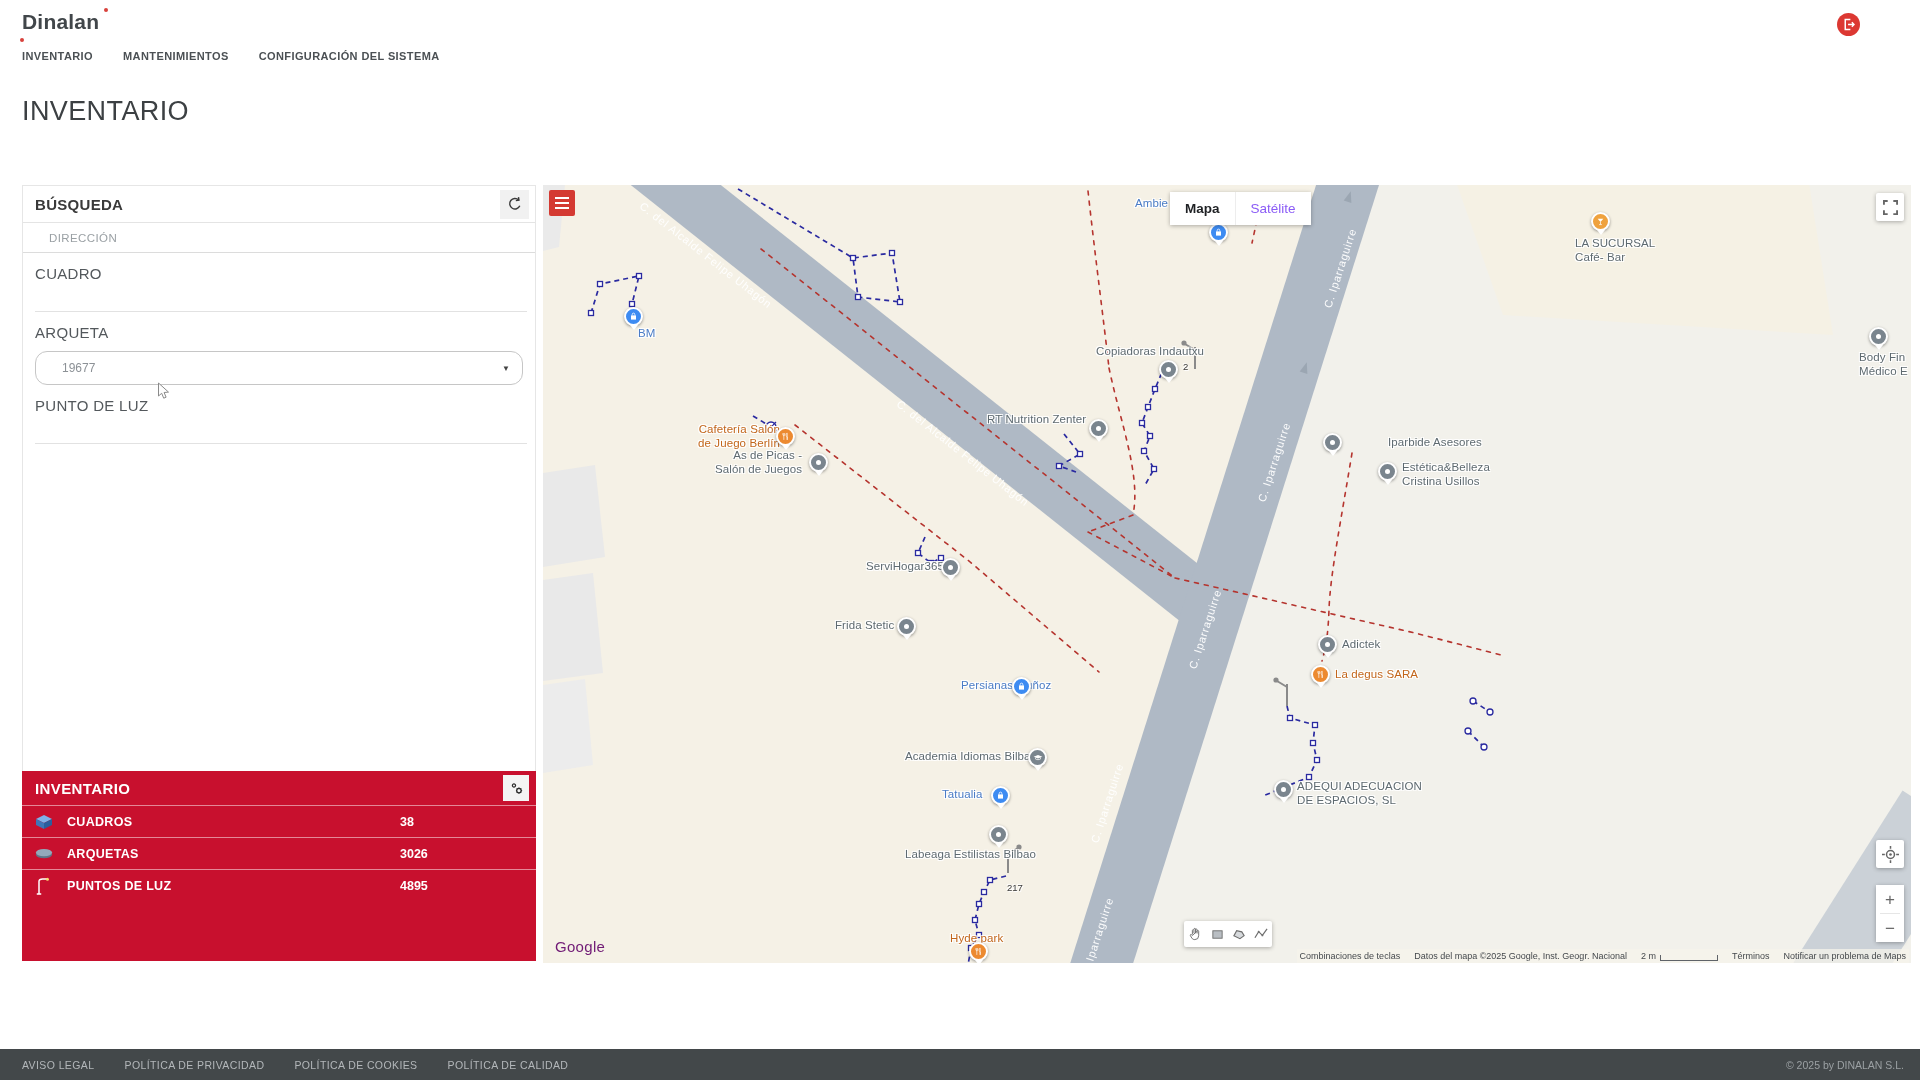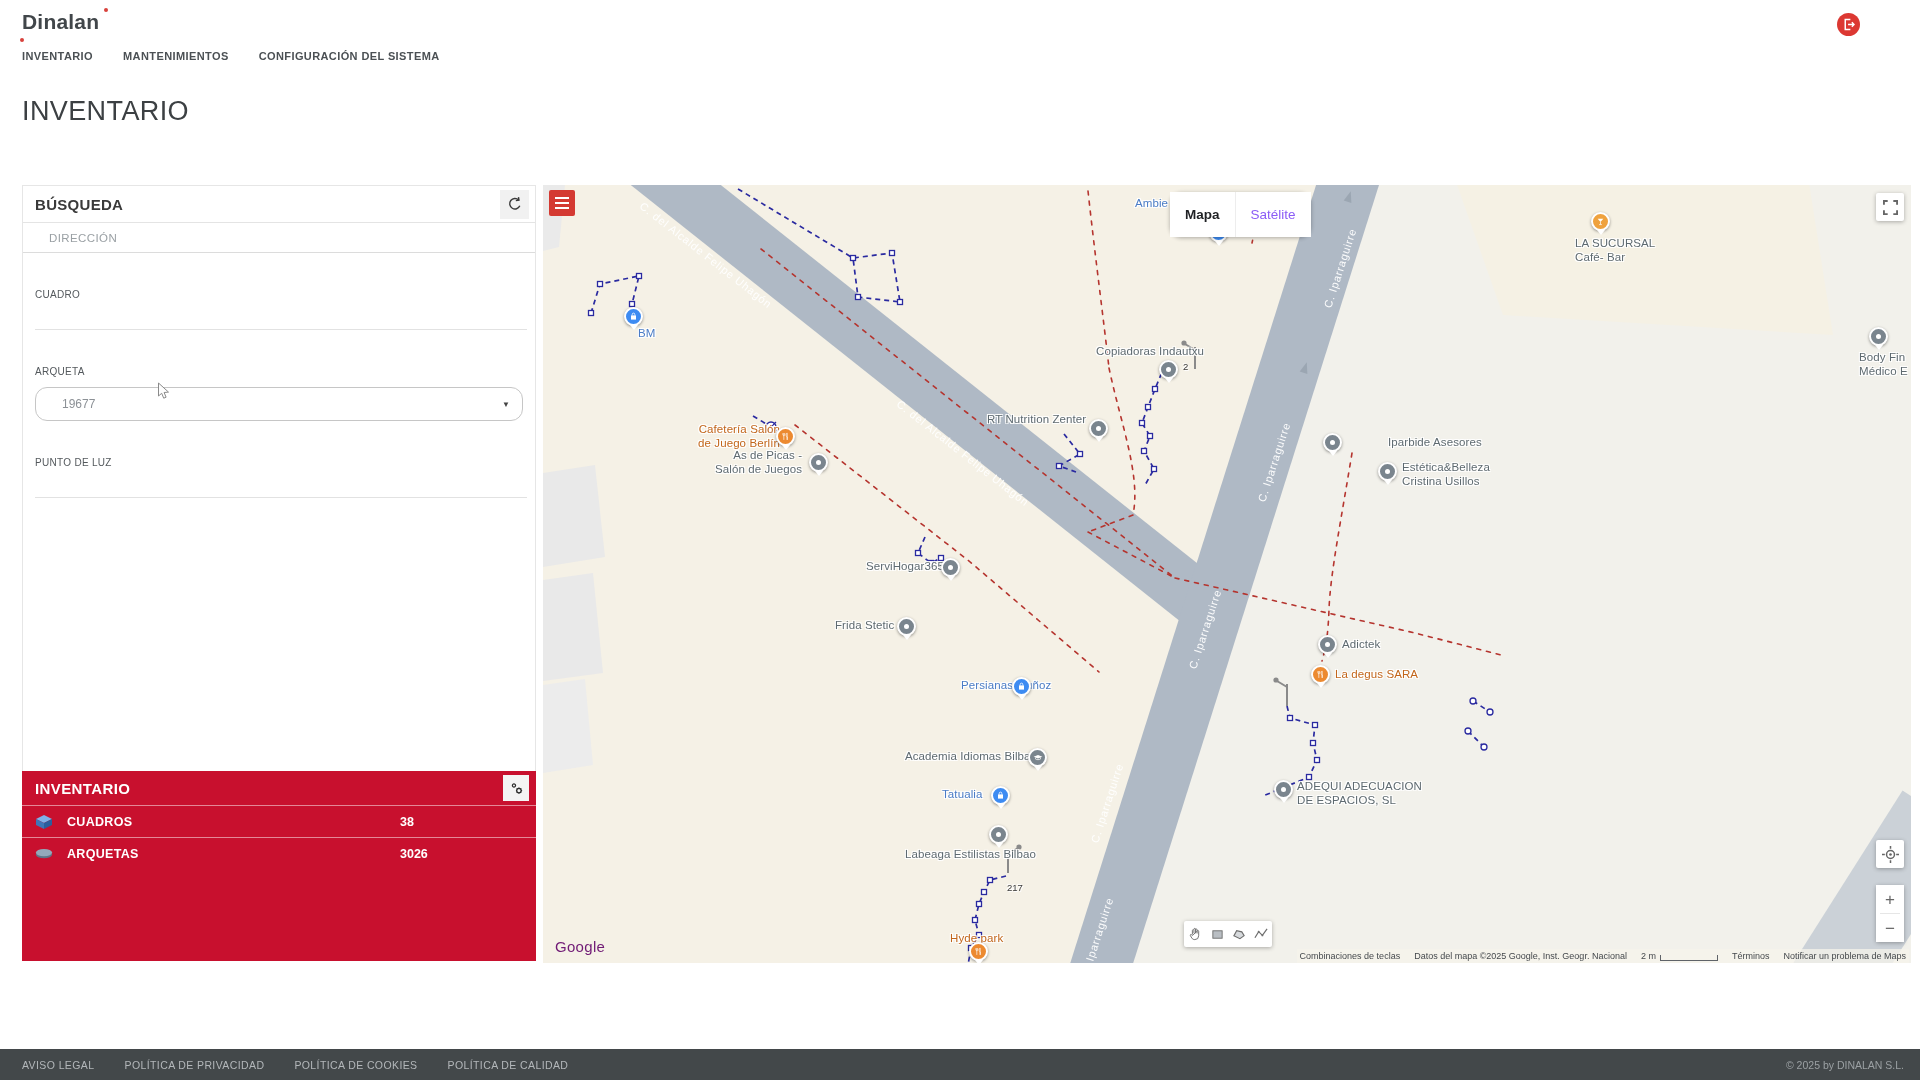--- a/index.html
+++ b/index.html
@@ -16,21 +16,21 @@
   .page-title{position:absolute;left:22px;top:96px;margin:0;font-size:27px;font-weight:500;color:#3c4043;letter-spacing:.4px;}
 
   
   .search-panel{position:absolute;left:22px;top:185px;width:514px;height:740px;background:#fff;border:1px solid #e6e6e6;box-sizing:border-box;}
   .panel-head{height:36px;display:flex;align-items:center;justify-content:space-between;padding:0 6px 0 12px;border-bottom:1px solid #e4e4e4;}
   .panel-head h2{margin:0;font-size:15px;font-weight:700;color:#3a3a3a;letter-spacing:.3px;}
   .icon-btn{width:29px;height:29px;background:#f1f1f1;border:none;display:flex;align-items:center;justify-content:center;cursor:pointer;padding:0;}
   .dir-input{width:100%;box-sizing:border-box;border:none;border-bottom:1px solid #dcdcdc;padding:9px 10px 8px 26px;font-size:11.5px;letter-spacing:.4px;color:#555;outline:none;font-family:"Liberation Sans",sans-serif;}
   .dir-input::placeholder{color:#9aa0a4;}
   .field{padding:12px 12px 0;}
-  .field label{display:block;font-size:10px;color:#53585c;letter-spacing:.3px;margin-top:24px;}
+  .field label{display:block;font-size:15px;color:#53585c;letter-spacing:.3px;}
   .line-input{display:block;width:100%;height:27px;border:0;border-bottom:1px solid #e2e2e2;outline:none;background:transparent;}
   .select-box{margin-top:10px;height:32px;border:1px solid #c6c6c6;border-radius:12px;display:flex;align-items:center;font-size:12px;color:#8c9196;padding:0 12px 0 26px;cursor:pointer;background:#fff;}
   .select-box .caret{margin-left:auto;font-size:8px;color:#444;}
   .panel-cursor{position:absolute;left:134px;top:196px;pointer-events:none;}
 
   
   .inv-panel{position:absolute;left:22px;top:771px;width:514px;height:190px;background:#c8102e;color:#fff;box-sizing:border-box;}
   .inv-head{height:34px;display:flex;align-items:center;justify-content:space-between;padding:0 7px 0 13px;}
   .inv-head h2{margin:0;font-size:15px;font-weight:700;letter-spacing:.4px;}
   .inv-settings{width:26px;height:26px;background:#f4f4f4;border:none;display:flex;align-items:center;justify-content:center;cursor:pointer;padding:0;}
@@ -53,21 +53,21 @@
   .poi.gray .pin::before{content:'';width:5px;height:5px;border-radius:50%;background:#fff;}
   .poi-label{position:absolute;z-index:2;font-size:11.5px;line-height:1.18;white-space:nowrap;letter-spacing:.1px;
     text-shadow:-1px -1px 0 #fff,1px -1px 0 #fff,-1px 1px 0 #fff,1px 1px 0 #fff,0 0 2px #fff;}
   .lbl-gray,.lbl-school,.lbl-cocktail{color:#5e6a70;}
   .lbl-shop{color:#4a7cc6;}
   .lbl-food{color:#c2661b;}
   .light-label{position:absolute;z-index:2;font-size:9.5px;color:#3a3a3a;text-shadow:1px 1px 0 #fff,-1px -1px 0 #fff;}
 
   .menu-btn{position:absolute;left:6px;top:5px;width:26px;height:26px;background:#d43a32;border:none;border-radius:2px;z-index:5;display:flex;flex-direction:column;justify-content:center;gap:3px;align-items:center;cursor:pointer;padding:0;}
   .menu-btn i{display:block;width:14px;height:2px;background:#fff;}
-  .map-type{position:absolute;left:627px;top:7px;height:45px;display:flex;background:#fff;box-shadow:0 1px 4px rgba(0,0,0,.3);z-index:5;border-radius:12px;}
+  .map-type{position:absolute;left:627px;top:7px;height:33px;display:flex;background:#fff;box-shadow:0 1px 4px rgba(0,0,0,.3);z-index:5;border-radius:1px;}
   .map-type button{border:none;background:#fff;font-family:"Liberation Sans",sans-serif;font-size:13.5px;padding:0 15px;cursor:pointer;}
   .map-type .sel{font-weight:700;color:#1f2124;}
   .map-type .unsel{color:#8b5cf6;border-left:1px solid #ededed;}
   .sq-btn{position:absolute;width:28px;height:28px;background:#fff;border:none;box-shadow:0 1px 4px rgba(0,0,0,.3);display:flex;align-items:center;justify-content:center;cursor:pointer;z-index:5;border-radius:2px;padding:0;}
   .fullscreen-btn{right:7px;top:8px;}
   .locate-btn{right:7px;top:655px;}
   .zoomctl{position:absolute;right:7px;top:700px;width:28px;height:57px;background:#fff;box-shadow:0 1px 4px rgba(0,0,0,.3);z-index:5;border-radius:2px;display:flex;flex-direction:column;}
   .zoomctl button{flex:1;border:none;background:#fff;color:#666;font-size:17px;cursor:pointer;padding:0;line-height:1;}
   .zoomctl .zdiv{height:1px;background:#e6e6e6;margin:0 4px;}
   .drawtools{position:absolute;left:641px;top:736px;height:26px;background:#fff;border-radius:2px;box-shadow:0 1px 4px rgba(0,0,0,.3);display:flex;align-items:center;z-index:5;}
@@ -167,20 +167,31 @@
     </div>
     <div class="inv-row">
       <span class="inv-icon">
         <svg width="18" height="13" viewBox="0 0 20 14">
             <ellipse cx="10" cy="8.2" rx="9" ry="4" fill="#5e7588"></ellipse>
             <ellipse cx="10" cy="6" rx="9" ry="4" fill="#93a9ba"></ellipse>
           </svg>
       </span>
       <span class="inv-label">ARQUETAS</span>
       <span class="inv-value">3026</span>
+    </div>
+    <div class="inv-row">
+      <span class="inv-icon">
+        <svg width="16" height="18" viewBox="0 0 18 20">
+            <path d="M4.5 19V5q0-3 4-3h5" fill="none" stroke="#fff" stroke-width="1.7"></path>
+            <circle cx="14" cy="2.4" r="1.7" fill="#f7dc6f"></circle>
+            <path d="M2 19h5" stroke="#fff" stroke-width="1.7"></path>
+          </svg>
+      </span>
+      <span class="inv-label">PUNTOS DE LUZ</span>
+      <span class="inv-value">4895</span>
     </div>
   </section>
 
   <div class="map">
     <svg class="map-svg" width="1368" height="778" viewBox="0 0 1368 778">
 
       <polygon points="814,-40 1368,-40 1368,820 548,820" fill="#f2f1eb"></polygon>
       <polygon points="900,-40 1260,-40 1290,150 960,130" fill="#f5f1e4"></polygon>
 
       <polygon points="0,0 22,0 16,62 0,66" fill="#eaeaea"></polygon>

